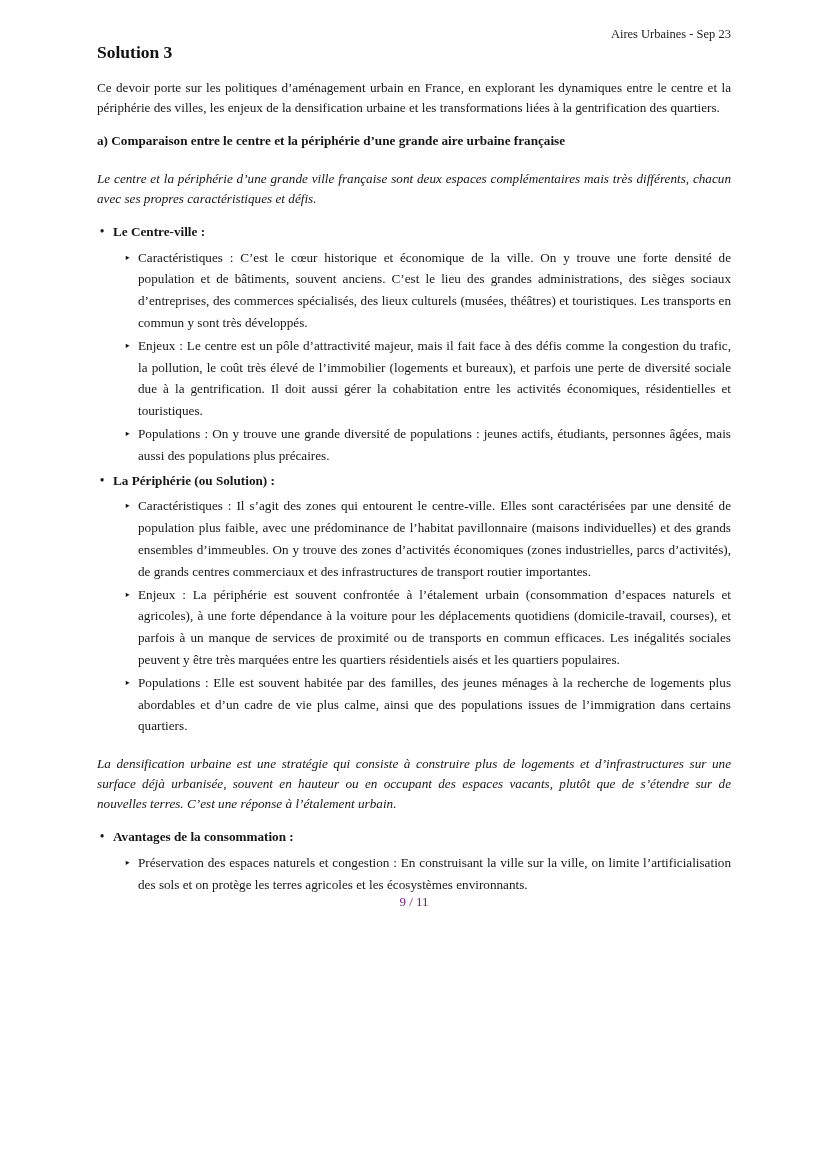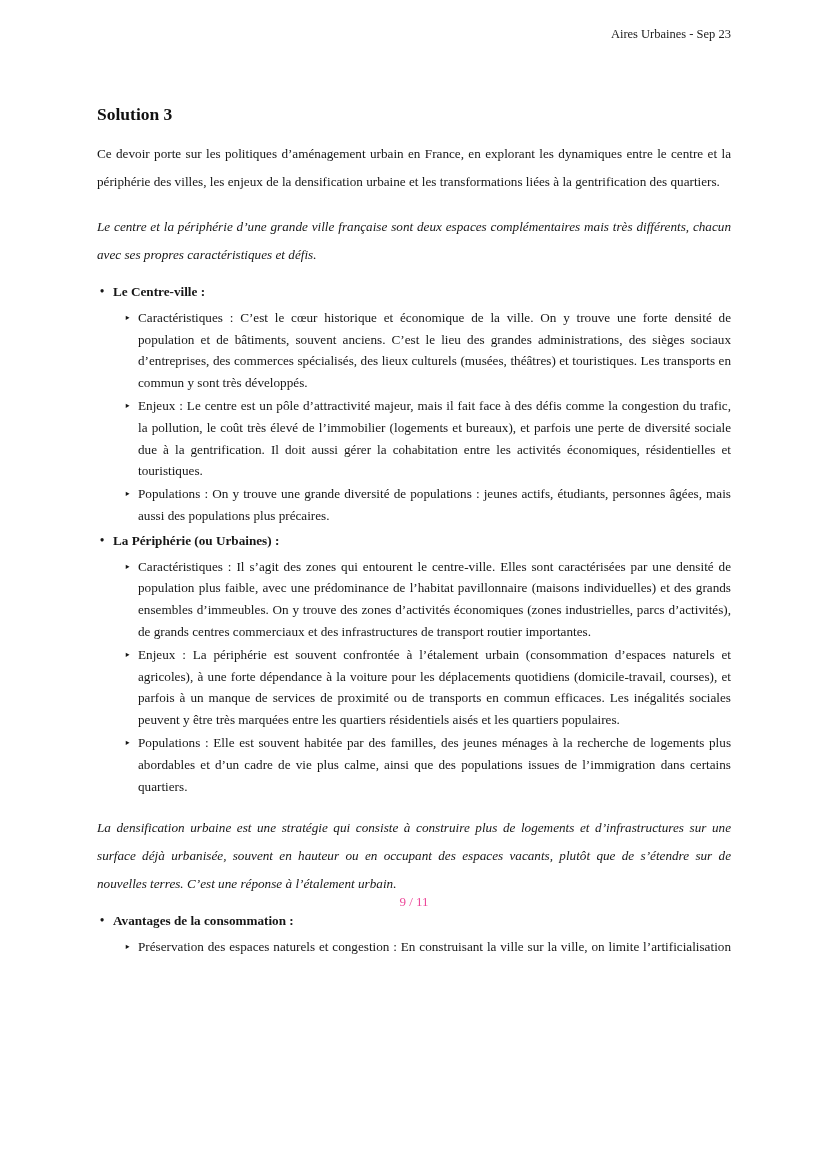--- a/index.html
+++ b/index.html
@@ -16,28 +16,28 @@
   }
   .running-head {
     position: absolute;
     top: 27px;
     right: 97px;
     font-size: 12.5px;
     color: #1b1b1b;
   }
   h1.doc-title {
     margin: 0;
-    padding-top: 104px;
+    padding-top: 42px;
     font-size: 17.5px;
     font-weight: bold;
     color: #111;
   }
   .para {
     font-size: 13.2px;
-    line-height: 28px;
+    line-height: 20px;
     text-align: justify;
     margin: 17px 0 12px 0;
   }
   .intro { margin-top: 15px; }
   .sec-head {
     font-size: 13.2px;
     line-height: 21.8px;
     font-weight: bold;
     margin: 12px 0 0 0;
   }
@@ -63,34 +63,35 @@
   .m2 { flex: none; width: 14px; font-size: 11.5px; padding-top: 1px; }
   .li2-body { flex: 1; min-width: 0; }
   .li2-body b { font-weight: normal; }
   .page-number {
     position: absolute;
     left: 0;
     right: 0;
     bottom: 53px;
     text-align: center;
     font-size: 13px;
-    color: #ec4899;
+    color: #701a75;
   }
 </style>
 </head>
 <body>
 
 <div class="page">
 
   <div class="running-head">Aires Urbaines - Sep 23</div>
 
   <h1 class="doc-title">Solution 3</h1>
 
   <p class="para intro">Ce devoir porte sur les politiques d’aménagement urbain en France, en explorant les dynamiques entre le centre et la périphérie des villes, les enjeux de la densification urbaine et les transformations liées à la gentrification des quartiers.</p>
 
+  <p class="sec-head">a) Comparaison entre le centre et la périphérie d’une grande aire urbaine française</p>
   <p class="para lead">Le centre et la périphérie d’une grande ville française sont deux espaces complémentaires mais très différents, chacun avec ses propres caractéristiques et défis.</p>
 
   <div class="ul1">
 
     <div class="li1">
       <div class="li1-head">
         <span class="m1">•</span>
         <span>Le Centre-ville :</span>
       </div>
       <div class="sub">
@@ -105,21 +106,21 @@
         <div class="li2">
           <span class="m2">‣</span>
           <span class="li2-body"><b>Populations :</b> <span>On y trouve une grande diversité de populations : jeunes actifs, étudiants, personnes âgées, mais aussi des populations plus précaires.</span></span>
         </div>
       </div>
     </div>
 
     <div class="li1">
       <div class="li1-head">
         <span class="m1">•</span>
-        <span>La Périphérie (ou Urbaines) :</span>
+        <span>La Périphérie (ou Solution) :</span>
       </div>
       <div class="sub">
         <div class="li2">
           <span class="m2">‣</span>
           <span class="li2-body"><b>Caractéristiques :</b> <span>Il s’agit des zones qui entourent le centre-ville. Elles sont caractérisées par une densité de population plus faible, avec une prédominance de l’habitat pavillonnaire (maisons individuelles) et des grands ensembles d’immeubles. On y trouve des zones d’activités économiques (zones industrielles, parcs d’activités), de grands centres commerciaux et des infrastructures de transport routier importantes.</span></span>
         </div>
         <div class="li2">
           <span class="m2">‣</span>
           <span class="li2-body"><b>Enjeux :</b> <span>La périphérie est souvent confrontée à l’étalement urbain (consommation d’espaces naturels et agricoles), à une forte dépendance à la voiture pour les déplacements quotidiens (domicile-travail, courses), et parfois à un manque de services de proximité ou de transports en commun efficaces. Les inégalités sociales peuvent y être très marquées entre les quartiers résidentiels aisés et les quartiers populaires.</span></span>
         </div>

